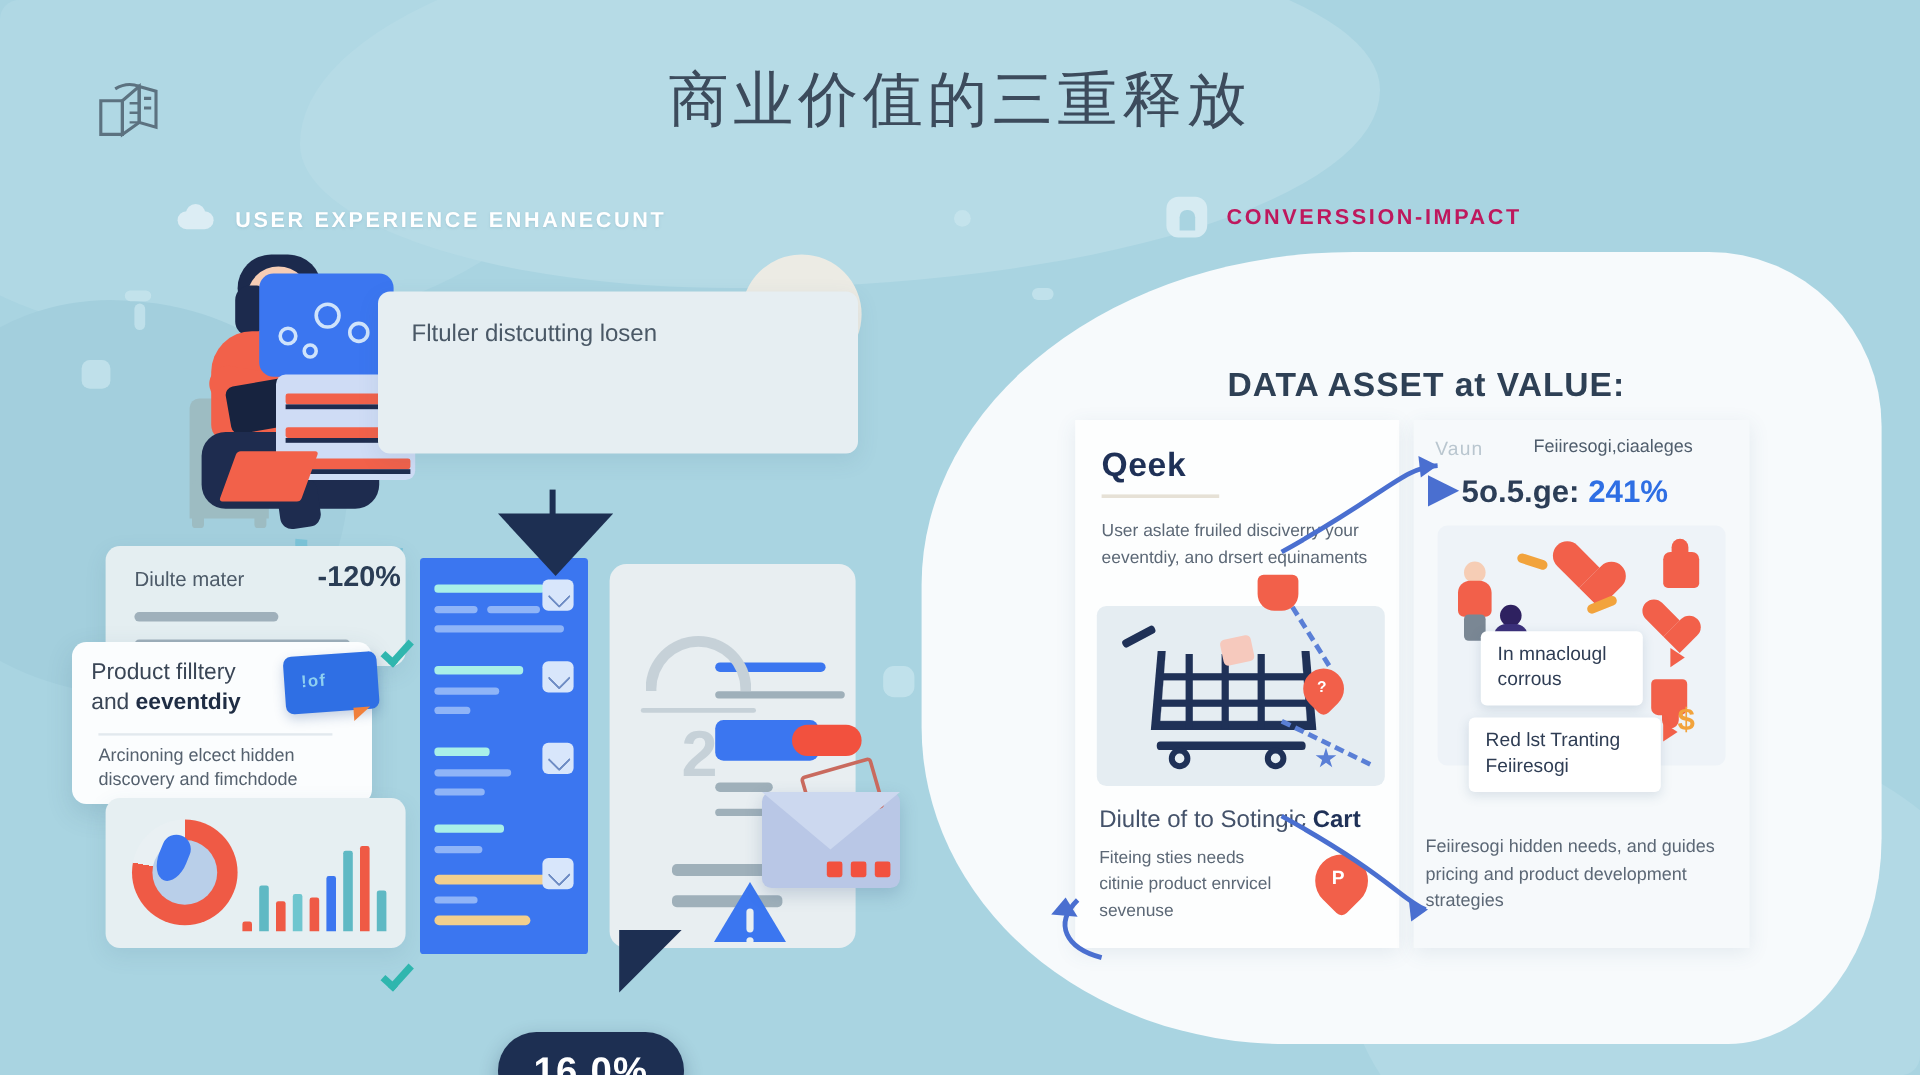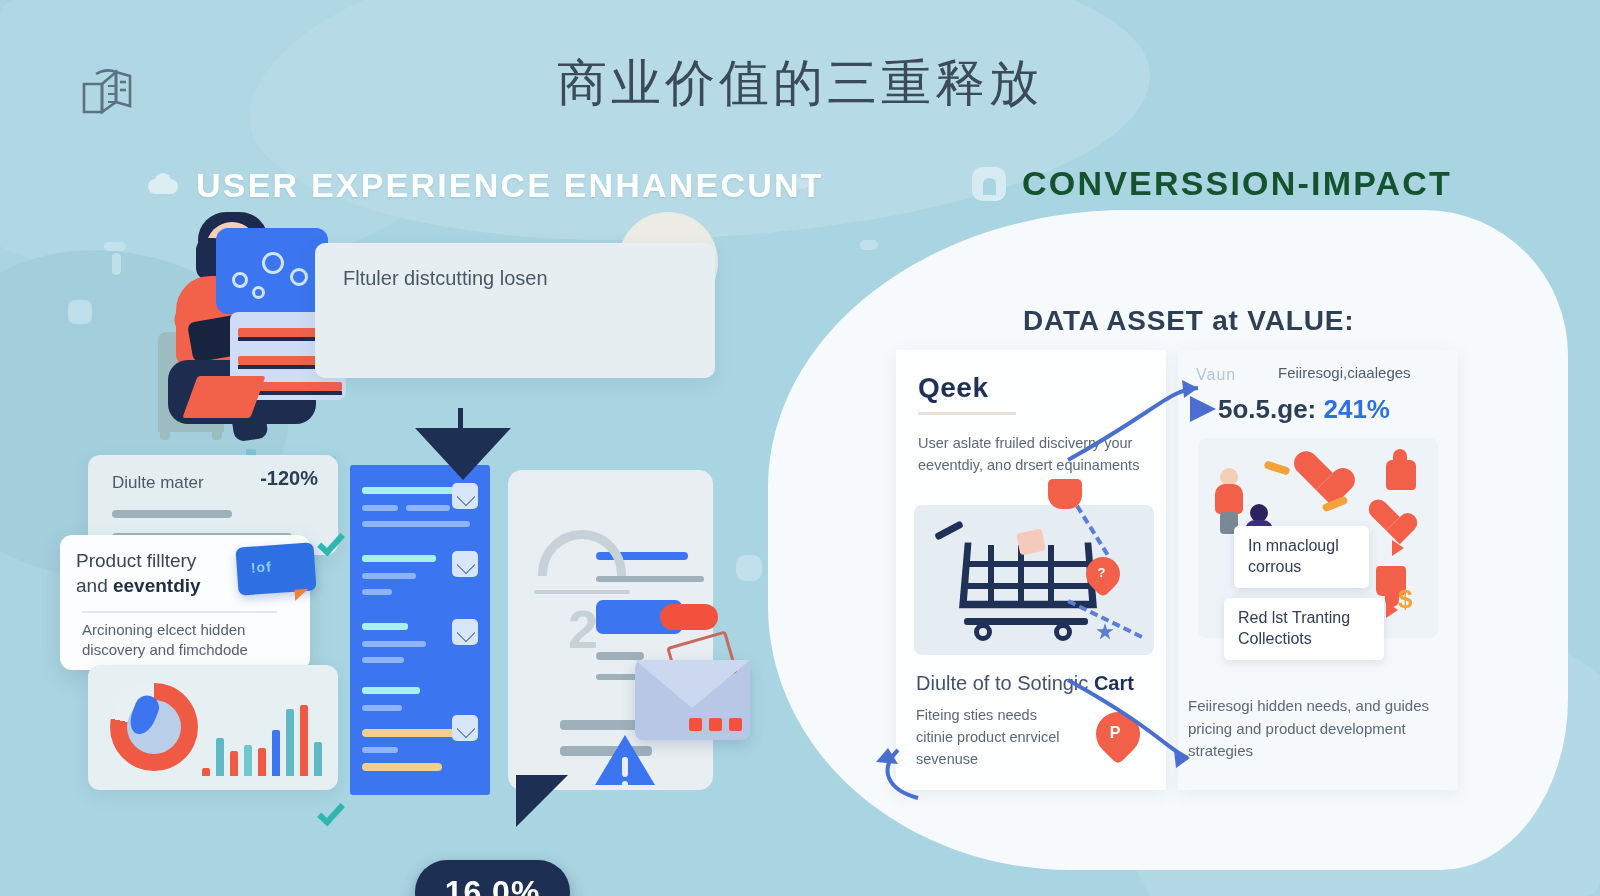--- a/index.html
+++ b/index.html
@@ -23,45 +23,45 @@
   
   .logo-icon { position:absolute; left:78px; top:62px; width:60px; height:62px; }
   .page-title {
     position:absolute; left:0; right:0; top:50px; text-align:center;
     font-size:50px; font-weight:400; letter-spacing:4px; color:#3c4b5c;
     font-family:"DejaVu Sans","Liberation Sans",sans-serif;
   }
 
   
   .sec-head { position:absolute; display:flex; align-items:center; gap:16px; }
-  .sec-head .sh-text { font-size:34px; font-weight:700; letter-spacing:2.2px; }
+  .sec-head .sh-text { font-size:18px; font-weight:700; letter-spacing:2.2px; }
   .sec-head.left { left:146px; top:166px; }
   .sec-head.left .sh-text { color:#ffffff; text-shadow:0 1px 2px rgba(120,160,180,.35); }
   .sec-head.right { left:972px; top:164px; }
-  .sec-head.right .sh-text { color:#14532d; }
+  .sec-head.right .sh-text { color:#be185d; }
   .sh-badge { width:34px; height:34px; border-radius:10px; background:#d6ebf2; position:relative; flex:none; }
   .sh-badge.cloud { background:transparent; }
   .sh-badge.cloud::before { content:""; position:absolute; left:2px; top:10px; width:30px; height:15px; background:#dcedf4; border-radius:14px; }
   .sh-badge.cloud::after { content:""; position:absolute; left:9px; top:4px; width:16px; height:16px; background:#dcedf4; border-radius:50%; }
   .sh-badge.sq::after { content:""; position:absolute; left:11px; top:11px; width:13px; height:17px; background:#a9d4e1; border-radius:6px 6px 0 0; }
 
   
   .panel-left { position:absolute; left:60px; top:200px; width:680px; height:620px; }
 
   .card { position:absolute; border-radius:14px; background:#e9f1f4; box-shadow:0 6px 18px rgba(60,100,125,.10); }
 
   
   .stat-card { left:255px; top:43px; width:400px; height:135px; background:#e6eef2; border-radius:10px; }
   .stat-card .lbl { position:absolute; left:28px; top:24px; font-size:20px; color:#4a5866; white-space:nowrap; }
   .stat-card .val { position:absolute; left:105px; top:60px; font-size:48px; font-weight:700; color:#253a5e; letter-spacing:2px; }
 
   
   .metric-card { left:28px; top:255px; width:250px; height:100px; background:#e4eef1; border-radius:12px; }
   .metric-card .mlbl { position:absolute; left:24px; top:18px; font-size:17px; color:#4c5a68; }
-  .metric-card .mval { position:absolute; right:20px; top:12px; font-size:20px; font-weight:700; color:#2a3d55; }
+  .metric-card .mval { position:absolute; right:4px; top:12px; font-size:24px; font-weight:700; color:#2a3d55; }
   .metric-card .bar { position:absolute; left:24px; height:8px; border-radius:4px; background:#9fb0bb; }
   .metric-card .bar.r1 { top:55px; width:120px; }
   .metric-card .bar.r2 { top:78px; width:180px; }
 
   
   .feat-card { left:0px; top:335px; width:250px; height:135px; background:#fbfdfe; border-radius:12px; box-shadow:0 8px 22px rgba(50,90,115,.16); }
   .feat-card .ft { position:absolute; left:16px; top:14px; width:150px; font-size:19px; line-height:1.3; color:#3a4656; }
   .feat-card .ft b { color:#1f2d44; font-weight:700; }
   .feat-card .fd { position:absolute; left:22px; top:85px; width:215px; font-size:15px; line-height:1.35; color:#55616e; }
   .feat-card .fdiv { position:absolute; left:22px; top:76px; width:195px; height:2px; background:#e2e9ee; }
@@ -441,21 +441,21 @@
         <div class="heart" style="left:96px;top:14px;"></div>
         <div class="heart" style="left:166px;top:58px;transform:scale(.8);"></div>
         <div class="thumb" style="left:188px;top:22px;"></div>
         <div class="thumb" style="left:178px;top:128px;transform:rotate(180deg);"></div>
         <div style="position:absolute;left:66px;top:26px;width:26px;height:8px;background:#f2a33c;border-radius:4px;transform:rotate(18deg);"></div>
         <div style="position:absolute;left:124px;top:62px;width:26px;height:8px;background:#f2a33c;border-radius:4px;transform:rotate(-22deg);"></div>
         <div class="dollar" style="left:200px;top:146px;">$</div>
       </div>
 
       <div class="wlabel" style="left:56px;top:176px;width:135px;">In mnaclougl corrous</div>
-      <div class="wlabel" style="left:46px;top:248px;width:160px;">Red lst Tranting Collectiots</div>
+      <div class="wlabel" style="left:46px;top:248px;width:160px;">Red lst Tranting Feiiresogi</div>
       <div style="position:absolute;left:214px;top:190px;width:0;height:0;border-left:12px solid #f2604a;border-top:8px solid transparent;border-bottom:8px solid transparent;"></div>
       <div style="position:absolute;left:208px;top:252px;width:0;height:0;border-left:12px solid #f2604a;border-top:8px solid transparent;border-bottom:8px solid transparent;"></div>
 
       <div class="rbody">Feiiresogi hidden needs, and guides pricing and product development strategies</div>
     </div>
 
     <svg style="position:absolute;left:0;top:0;width:800px;height:660px;pointer-events:none;">
       <path d="M300 250 C 390 200, 400 180, 430 178" stroke="#4a6fd0" stroke-width="4" fill="none"></path>
       <path d="M300 470 C 390 520, 400 540, 420 548" stroke="#4a6fd0" stroke-width="4" fill="none"></path>
       <polygon points="430,178 414,170 416,188" fill="#4a6fd0"></polygon>

